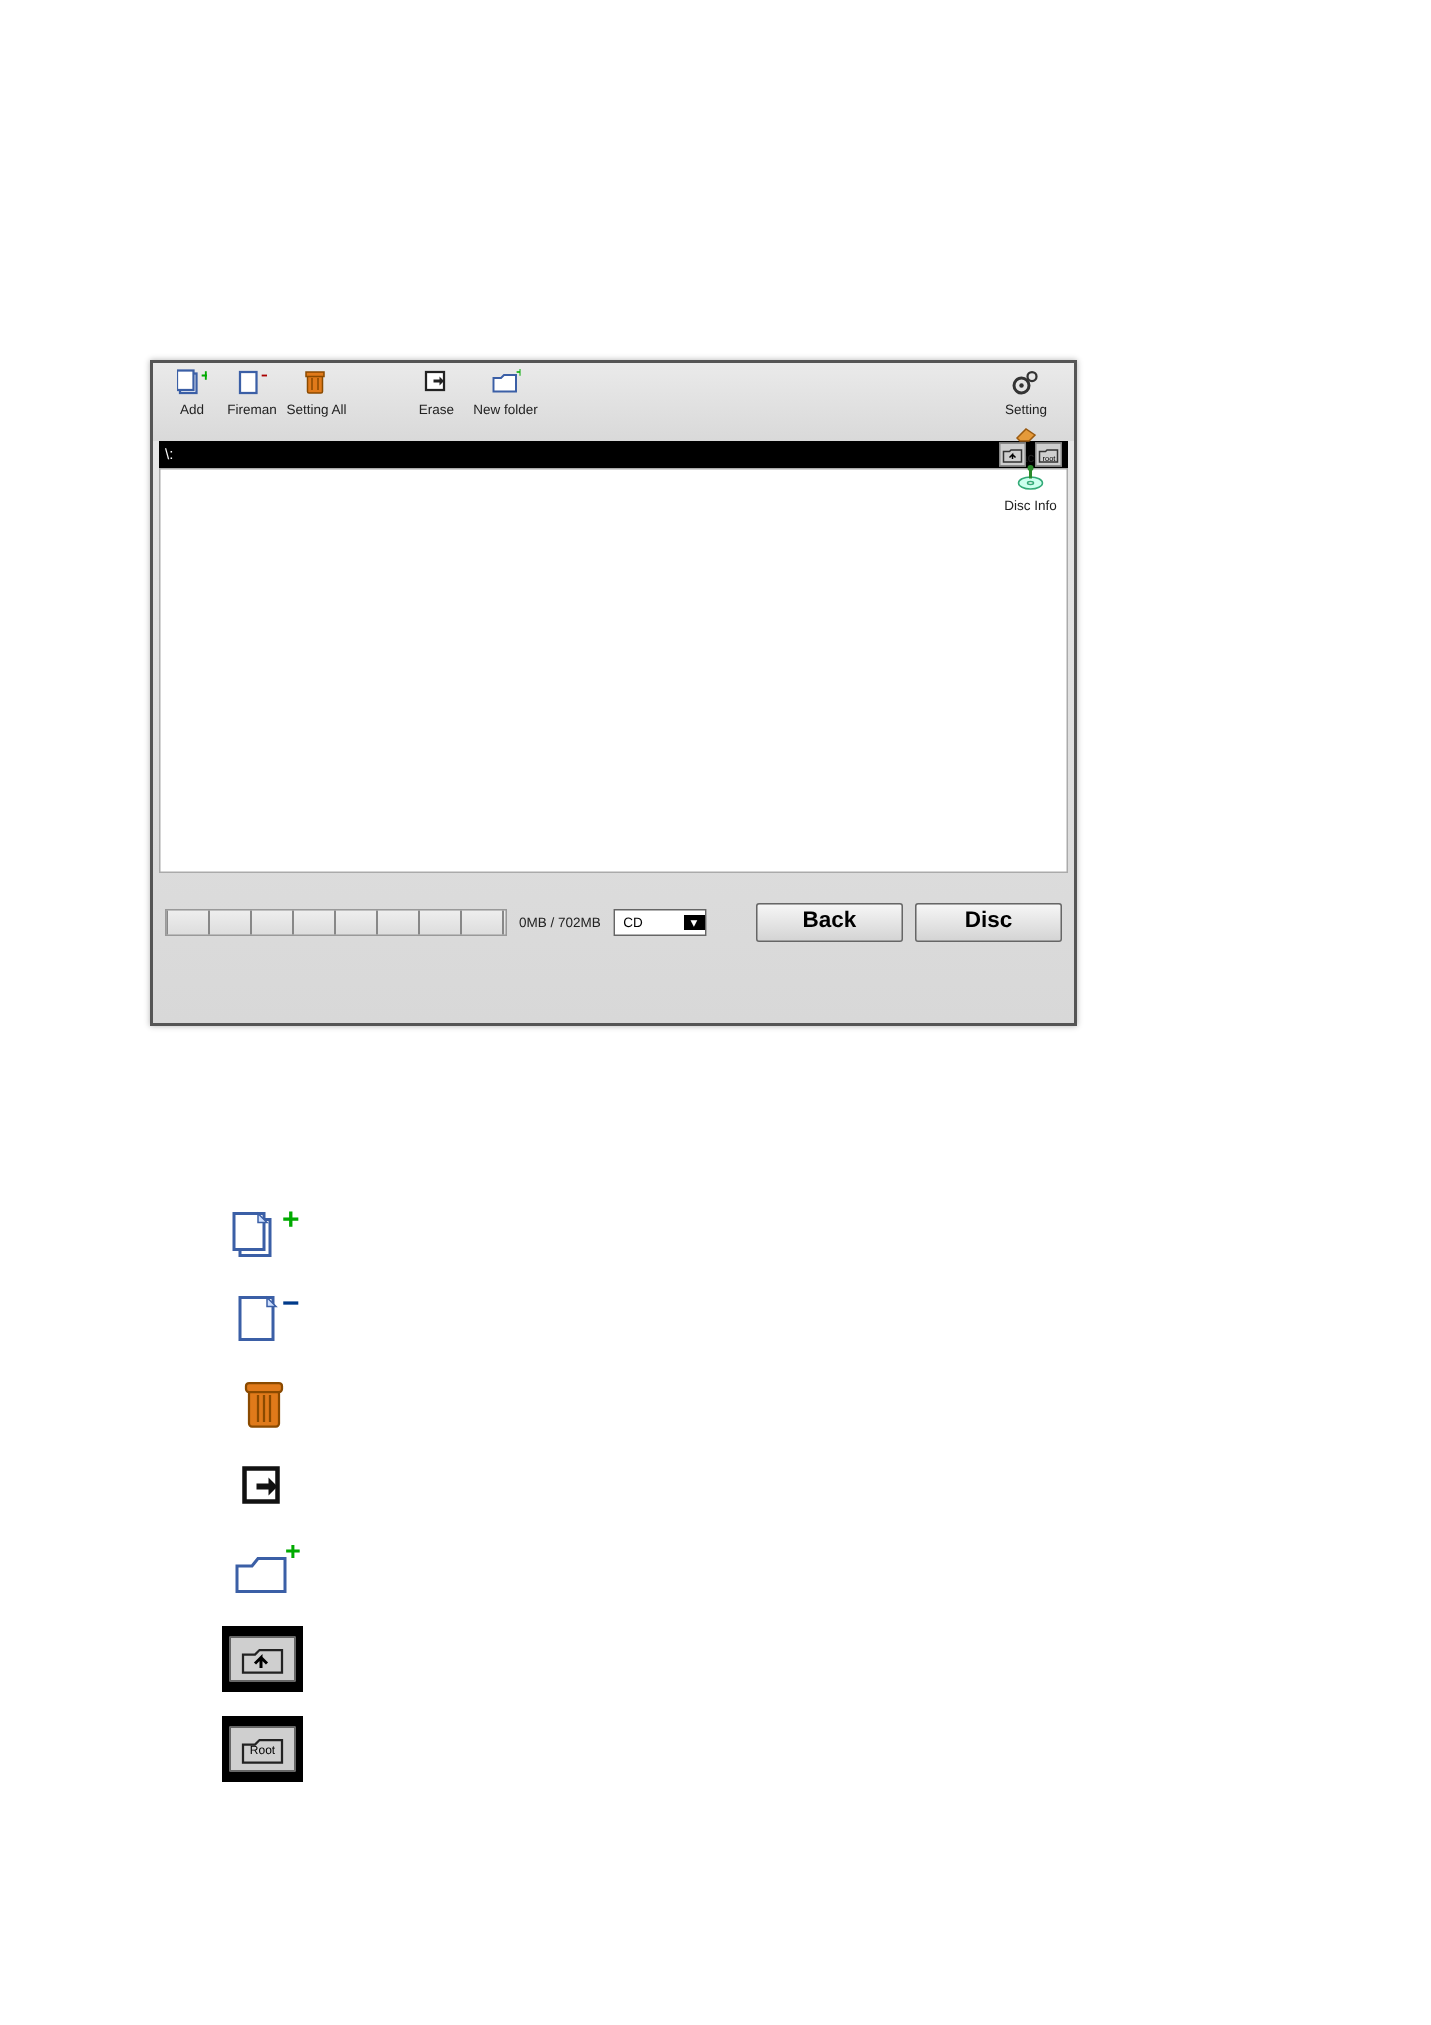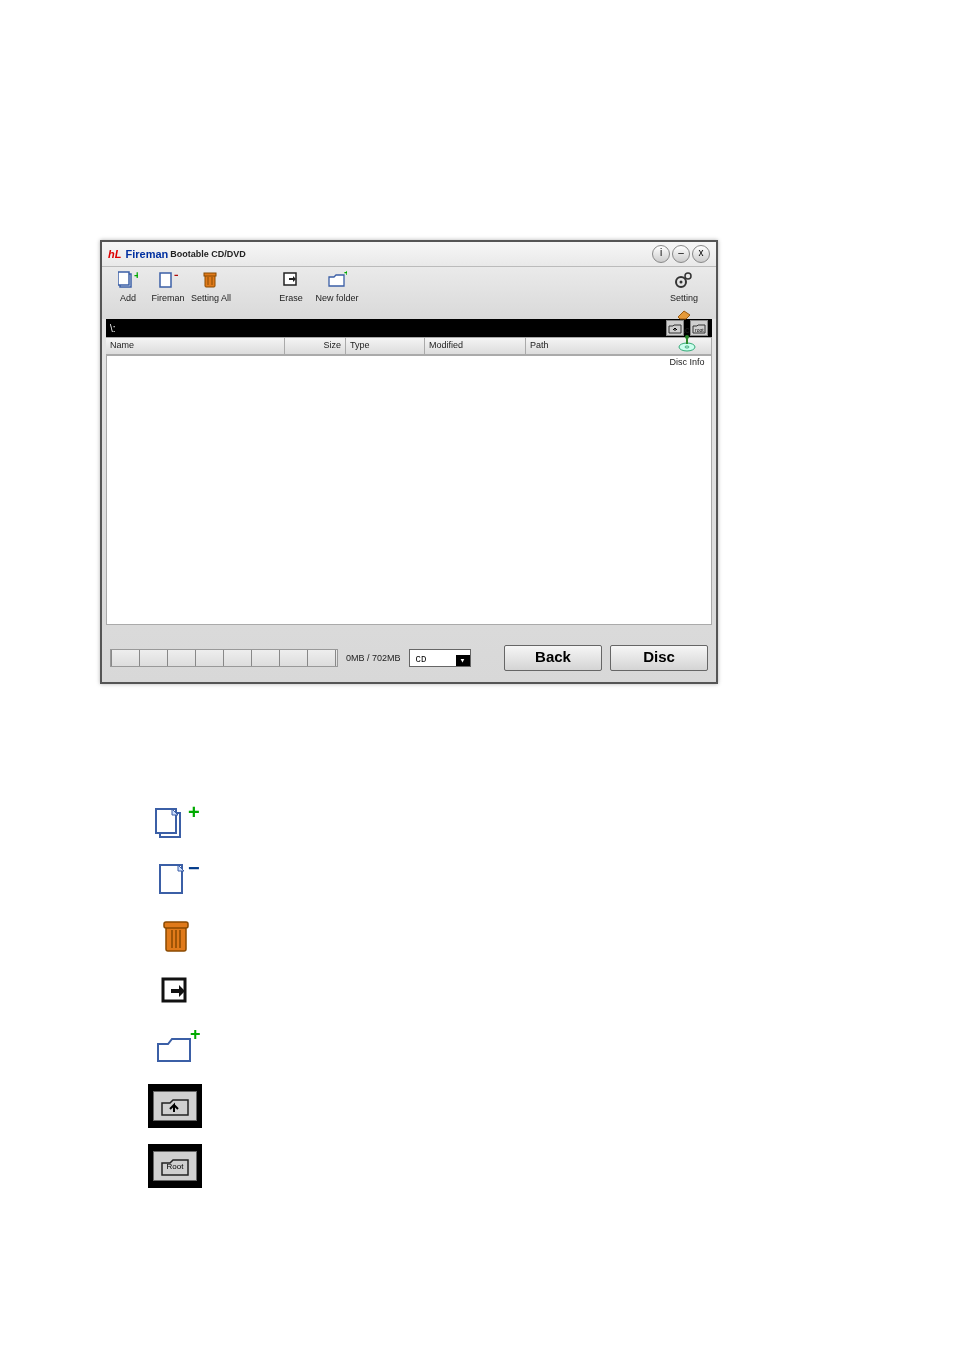--- a/index.html
+++ b/index.html
@@ -155,22 +155,21 @@
   .size-label {
     font-size: 9px;
     color: #222;
   }
   .media-select {
     display: flex;
     border: 1px solid #666;
     background: #fff;
     height: 16px;
     font-size: 9px;
-    align-items: flex-end;
-    font-family: Liberation Mono, monospace;
+    align-items: center;
   }
   .media-select .val { padding: 1px 6px; min-width: 34px; }
   .media-select .arrow {
     width: 14px;
     background: #000;
     color: #fff;
     display: flex; align-items: center; justify-content: center;
   }
   .nav-btn {
     flex: 0 0 96px;
@@ -213,30 +212,20 @@
   }
   svg { display:block; }
 </style>
 </head>
 <body>
 
 <div class="page">
 
   <div class="app-window">
 
-    <div class="titlebar">
-      <span class="logo">hL</span>
-      <span class="brand">Fireman</span>
-      <span class="sub">Bootable CD/DVD</span>
-      <div class="win-btns">
-        <div class="win-btn">i</div>
-        <div class="win-btn">–</div>
-        <div class="win-btn">x</div>
-      </div>
-    </div>
 
     <div class="toolbar">
       <div class="tool-group-left">
         <div class="tool-btn narrow">
           <span class="tool-icon">
             <svg width="22" height="18">
                 <rect x="2" y="3" width="11" height="13" fill="#fff" stroke="#3b5fa6" stroke-width="1.5"></rect>
                 <rect x="0" y="1" width="11" height="13" fill="#fff" stroke="#3b5fa6" stroke-width="1.5"></rect>
                 <text x="16" y="8" font-size="11" fill="#0a0" font-weight="bold">+</text>
               </svg>
@@ -331,27 +320,20 @@
         </div>
         <div class="nav-icon-box">
           <svg width="14" height="12">
               <path d="M1 4 h4 l1 -1 h7 v8 h-12 z" fill="#cfcfcf" stroke="#333"></path>
               <text x="3" y="10" font-size="5" fill="#000">root</text>
             </svg>
         </div>
       </div>
     </div>
 
-    <div class="headers">
-      <div class="col col-name">Name</div>
-      <div class="col col-size">Size</div>
-      <div class="col col-type">Type</div>
-      <div class="col col-mod">Modified</div>
-      <div class="col col-path">Path</div>
-    </div>
 
     <div class="listarea"></div>
 
     <div class="bottombar">
       <div class="gauge">
           <div class="ticks"></div>
         </div>
       <span class="size-label">0MB / 702MB</span>
       <div class="media-select">
         <span class="val">CD</span>

